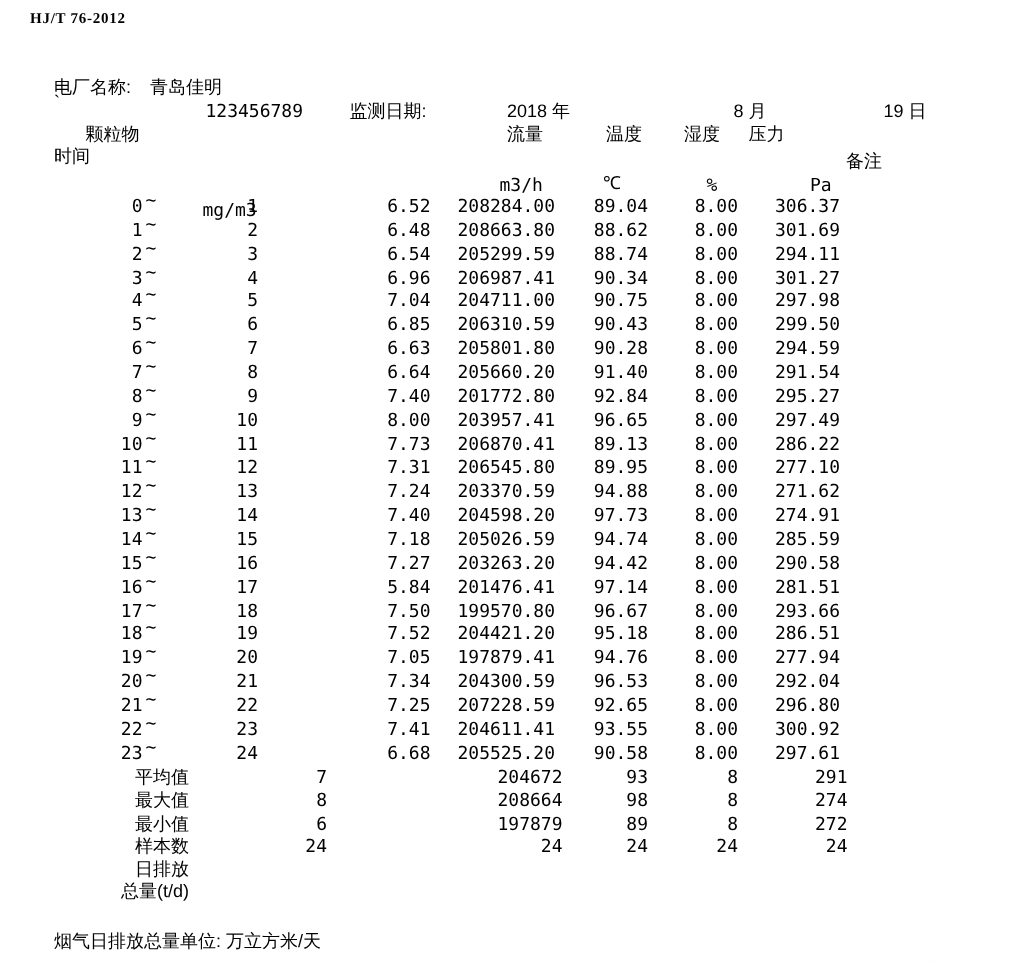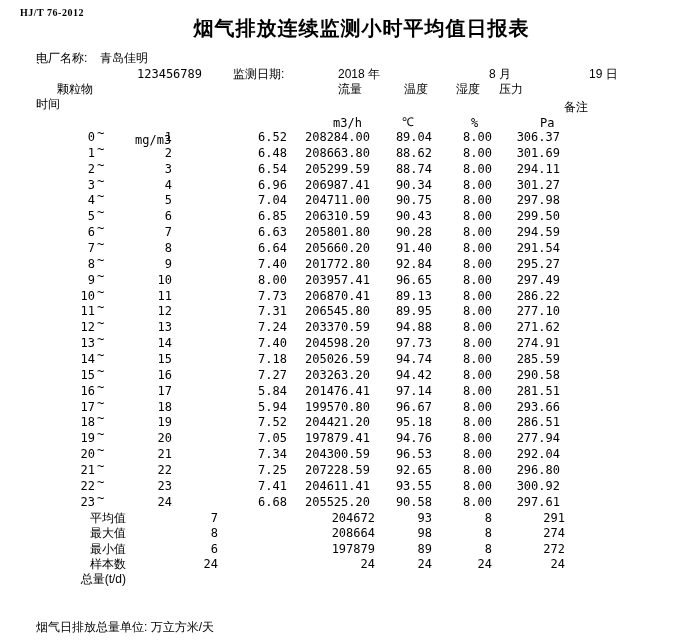--- a/index.html
+++ b/index.html
@@ -56,21 +56,20 @@
   .s5{left:502px;width:63px;text-align:right;}
   .footer-note{top:621px;left:36px;}
   .artifact{top:633px;left:618px;font-size:9px;color:#c4c4c4;letter-spacing:2px;}
 </style>
 </head>
 <body>
 
 <div class="page">
 
   <div class="pos std">HJ/T 76-2012</div>
-  <div class="pos title">烟气排放连续监测小时平均值日报表</div>
 
   <span class="pos plant-label">电厂名称:</span>
   <span class="pos plant-name">青岛佳明</span>
   <span class="pos plant-mark">`</span>
   <span class="pos plant-code num">123456789</span>
 
   <span class="pos date-label">监测日期:</span>
   <span class="pos date-year">2018 年</span>
   <span class="pos date-month">8 月</span>
   <span class="pos date-day">19 日</span>
@@ -257,21 +256,21 @@
         <span class="c v1">5.84</span>
         <span class="c v2">201476.41</span>
         <span class="c v3">97.14</span>
         <span class="c v4">8.00</span>
         <span class="c v5">281.51</span>
       </div>
       <div class="drow">
         <span class="c hs">17</span>
         <span class="c tld">~</span>
         <span class="c he">18</span>
-        <span class="c v1">5.94</span>
+        <span class="c v1">7.50</span>
         <span class="c v2">199570.80</span>
         <span class="c v3">96.67</span>
         <span class="c v4">8.00</span>
         <span class="c v5">293.66</span>
       </div>
       <div class="drow">
         <span class="c hs">18</span>
         <span class="c tld">~</span>
         <span class="c he">19</span>
         <span class="c v1">7.52</span>
@@ -358,19 +357,22 @@
       </div>
       <div class="srow">
         <span class="c slabel">样本数</span>
         <span class="c s1">24</span>
         <span class="c s2">24</span>
         <span class="c s3">24</span>
         <span class="c s4">24</span>
         <span class="c s5">24</span>
       </div>
       <div class="srow">
+        <span class="c slabel">日排放</span>
+      </div>
+      <div class="srow">
         <span class="c slabel">总量(t/d)</span>
       </div>
     </div>
 
   <div class="pos footer-note">烟气日排放总量单位: 万立方米/天</div>
   <div class="pos artifact">…</div>
 </div>
 
 </body></html>

